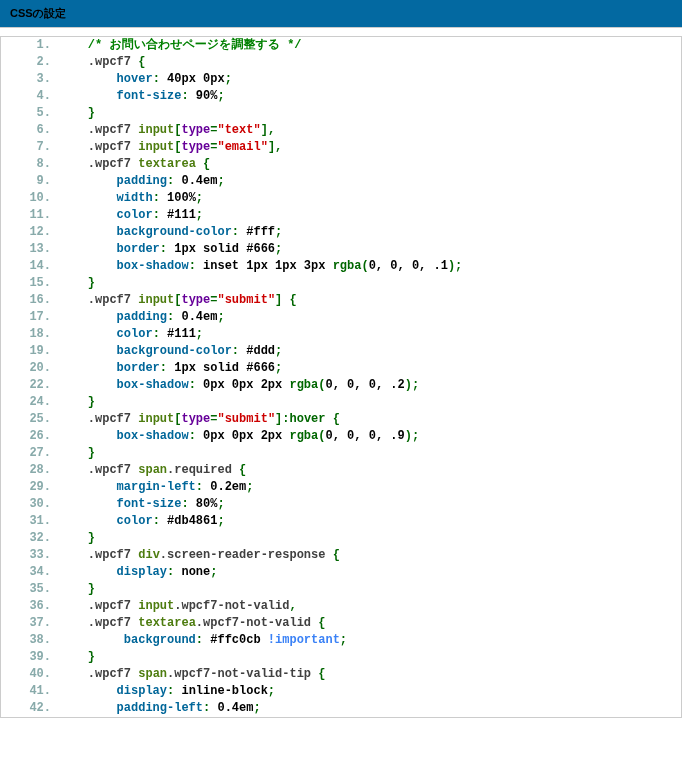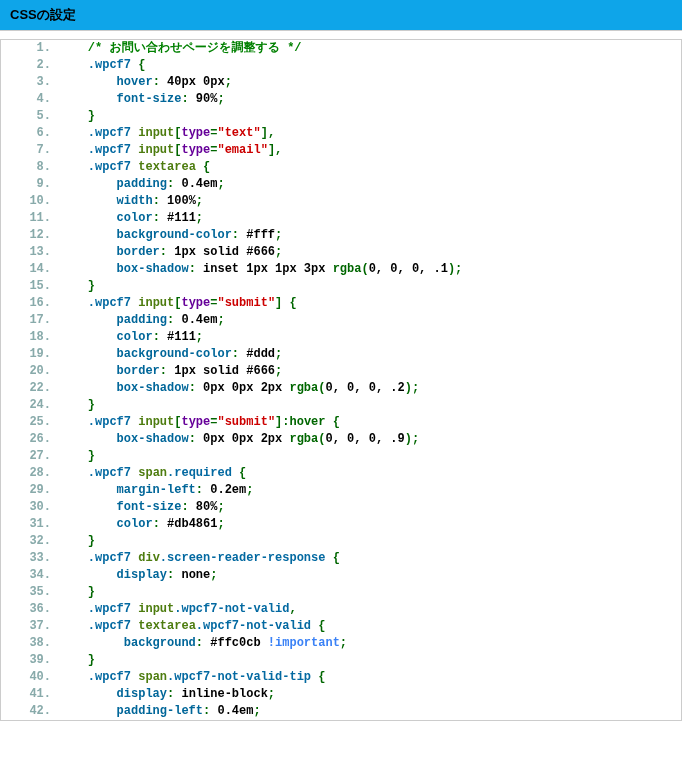--- a/index.html
+++ b/index.html
@@ -3,23 +3,23 @@
 <meta charset="utf-8">
 <style>
   body {
     margin: 0;
     padding: 0;
     font-family: Arial, sans-serif;
     background: #fff;
     width: 682px;
   }
   .header {
-    background: #0ea5e9;
+    background: #0369a1;
     padding: 6px 10px;
-    font-size: 13px;
+    font-size: 11px;
     font-weight: bold;
     border-bottom: 1px solid #ccc;
   }
   .code-container {
     border: 1px solid #ccc;
     margin-top: 8px;
   }
   .code-line {
     display: flex;
     font-family: 'Courier New', monospace;
@@ -33,21 +33,21 @@
     text-align: right;
     color: #8aa;
     padding-right: 8px;
     user-select: none;
     flex-shrink: 0;
   }
   .code {
     flex: 1;
   }
   .c-comment { color: #008000; }
-  .c-class   { color: #0369a1; }
+  .c-class   { color: #404040; }
   .c-attr    { color: #660099; }
   .c-punc    { color: #006600; }
   .c-prop    { color: #006699; font-weight: bold; }
   .c-val     { color: #000; }
   .c-str     { color: #cc0000; }
   .c-pseudo  { color: #006600; }
   .c-tag     { color: #4d7c0f; text-align: right; }
   .c-func    { color: #006600; }
   .c-imp     { color: #3b82f6; }
 </style>

